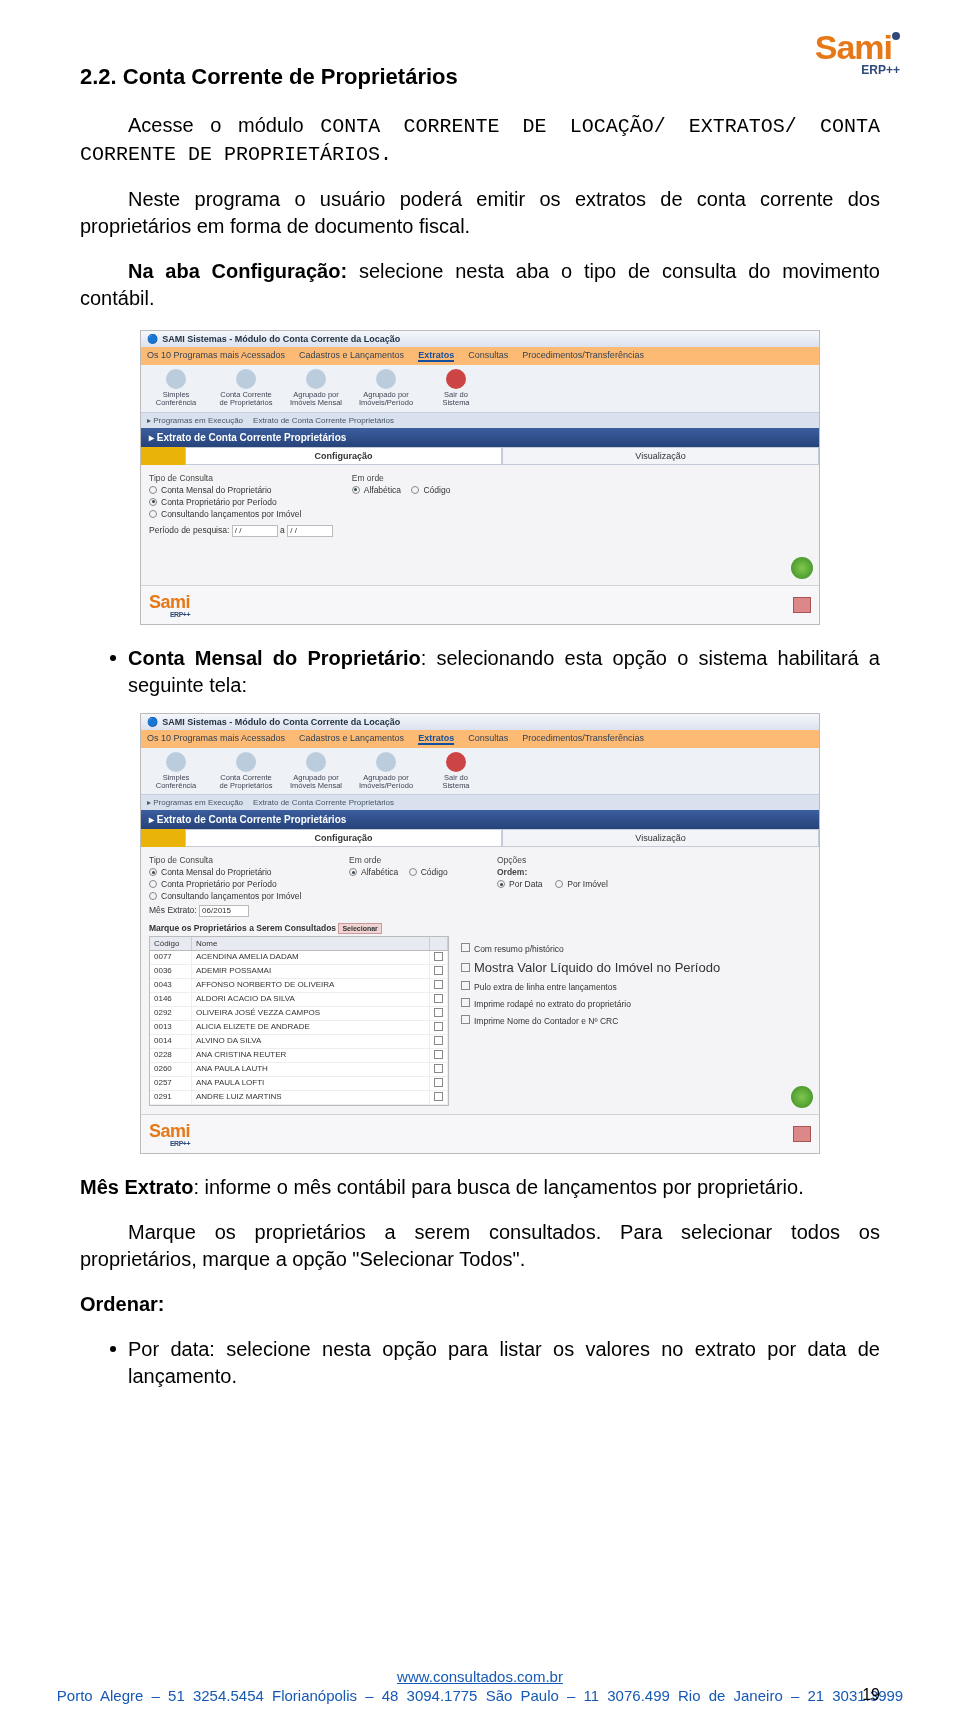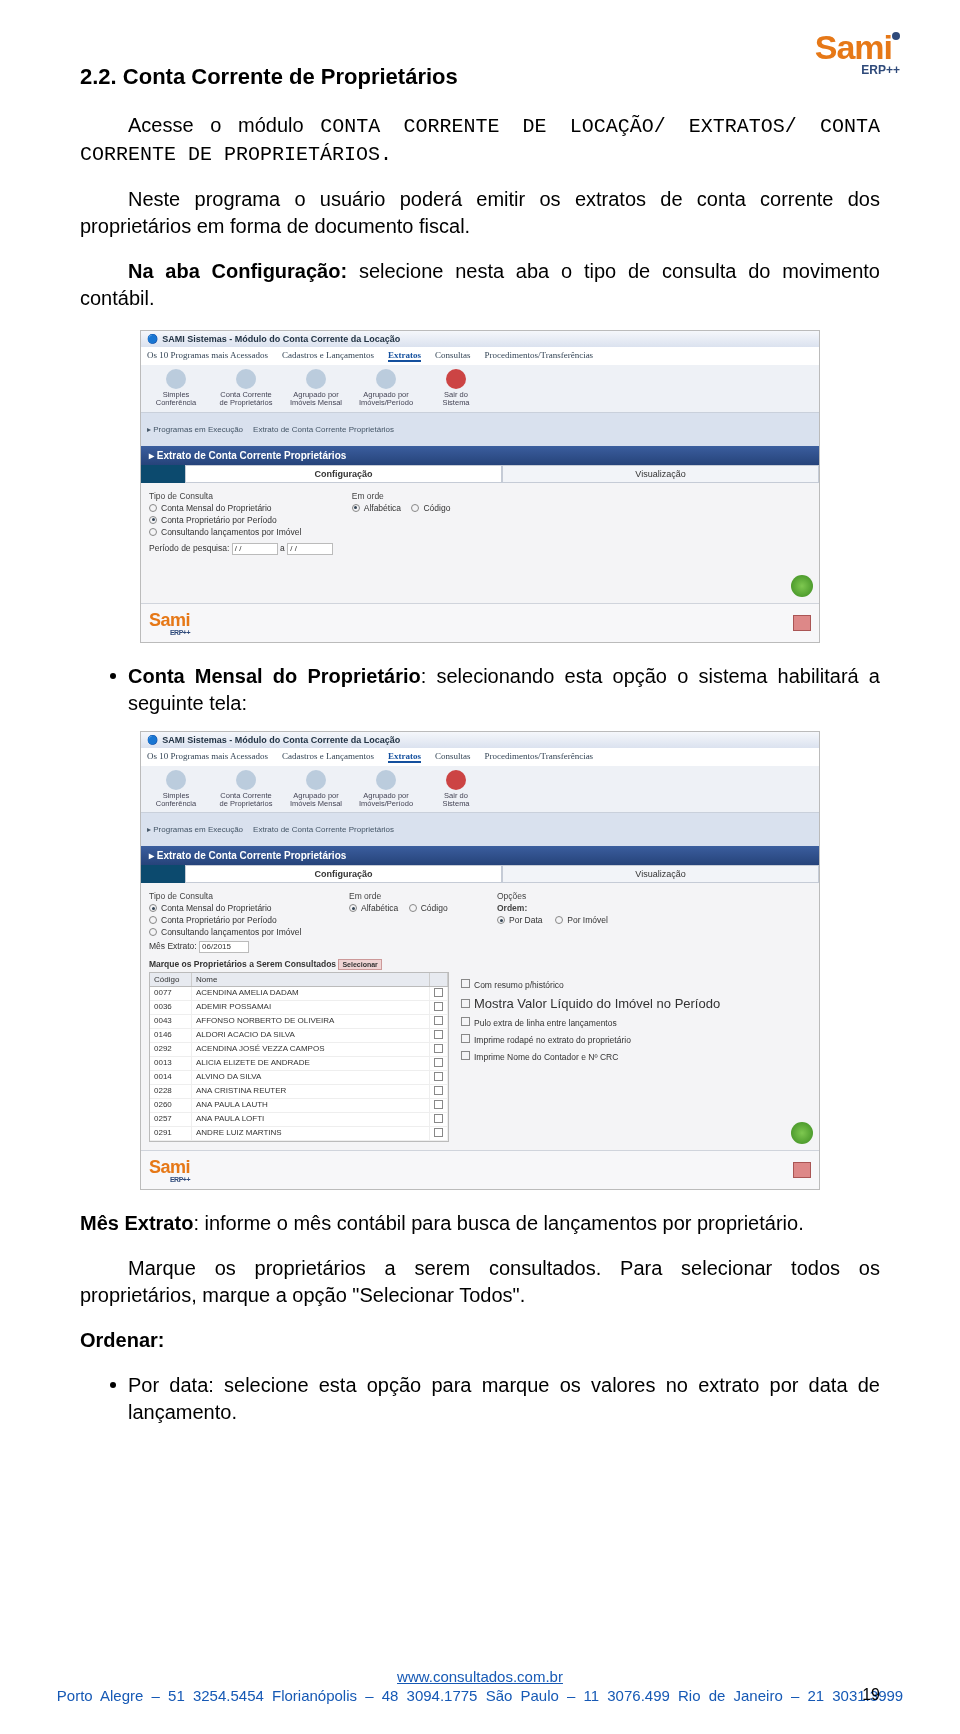--- a/index.html
+++ b/index.html
@@ -27,29 +27,29 @@
   .indent { text-indent: 48px; }
   .screenshot {
     width: 680px;
     margin: 10px auto 20px auto;
     border: 1px solid #bbb;
     background: #e8e8ec;
     font-size: 9px;
     color: #333;
   }
   .scr-titlebar { background: linear-gradient(#f5f7fb,#dbe2ef); padding:3px 6px; color:#234; font-weight:bold; display:flex; align-items:center; gap:4px;}
-  .scr-menubar { background: #ffffff; padding:3px 6px; display:flex; gap:14px; color:#345;font-family:Liberation Serif, serif;}
+  .scr-menubar { background: #fdba74; padding:3px 6px; display:flex; gap:14px; color:#345;}
   .scr-menubar .active { color:#14509e; font-weight:bold; border-bottom:2px solid #14509e;}
   .scr-toolbar { background:#eef1f6; padding:4px 6px; display:flex; gap:12px; border-bottom:1px solid #c9d0db; align-items:flex-end;}
   .tb-btn { display:flex; flex-direction:column; align-items:center; width:58px; text-align:center; font-size:7.5px; color:#445; line-height:1.1;justify-content:center;}
   .tb-btn .ic { width:20px; height:20px; border-radius:50%; background:#bcd; margin-bottom:2px;}
   .tb-btn.exit .ic { background:#c44;}
-  .scr-tabs { background:#d9e1ee; padding:12px 6px; display:flex; gap:10px; font-size:8px; color:#456;}
+  .scr-tabs { background:#d9e1ee; padding:3px 6px; display:flex; gap:10px; font-size:8px; color:#456;}
   .scr-panel-title { background:linear-gradient(#3b5e9e,#26437a); color:#fff; padding:4px 8px; font-weight:bold; font-size:10px;}
-  .scr-subtabs { display:flex; background:#0c4a6e;padding-left:44px;}
+  .scr-subtabs { display:flex; background:#eab308;padding-left:44px;}
   .scr-subtabs .st { flex:1; text-align:center; padding:3px; font-size:9px; border:1px solid #c5cbd6; background:#f2f4f8;}
   .scr-subtabs .st.sel { background:#fff; font-weight:bold;}
   .scr-body { background:#f4f4f6; padding:8px; min-height:120px; position:relative;}
   .fieldset-label { font-size:8.5px; color:#444; margin-bottom:2px;}
   .radio-col { display:inline-block; vertical-align:top; margin-right:16px;}
   .radio-row { font-size:8.5px; margin:2px 0; display:flex; align-items:center; gap:4px;}
   .radio-row .r { width:8px; height:8px; border:1px solid #888; border-radius:50%; display:inline-block; position:relative;}
   .radio-row .r.sel::after{content:"";position:absolute;inset:1.5px;background:#345;border-radius:50%;}
   .chk { width:9px; height:9px; border:1px solid #888; display:inline-block; margin-right:4px;}
   .scr-footer { background:#f7f7f9; border-top:1px solid #d0d4dc; padding:6px 8px; display:flex; justify-content:space-between; align-items:center;}
@@ -291,21 +291,21 @@
                 <div class="col-name">AFFONSO NORBERTO DE OLIVEIRA</div>
                 <div class="col-c"><span class="chk"></span></div>
               </div>
               <div class="row">
                 <div class="col-code">0146</div>
                 <div class="col-name">ALDORI ACACIO DA SILVA</div>
                 <div class="col-c"><span class="chk"></span></div>
               </div>
               <div class="row">
                 <div class="col-code">0292</div>
-                <div class="col-name">ACENDINA JOSÉ VEZZA CAMPOS</div>
+                <div class="col-name">OLIVEIRA JOSÉ VEZZA CAMPOS</div>
                 <div class="col-c"><span class="chk"></span></div>
               </div>
               <div class="row">
                 <div class="col-code">0013</div>
                 <div class="col-name">ALICIA ELIZETE DE ANDRADE</div>
                 <div class="col-c"><span class="chk"></span></div>
               </div>
               <div class="row">
                 <div class="col-code">0014</div>
                 <div class="col-name">ALVINO DA SILVA</div>
@@ -355,20 +355,20 @@
 <p>
   <b>Mês Extrato</b><span>: informe o mês contábil para busca de lançamentos por proprietário.</span>
 </p>
 
 <p class="indent">Marque os proprietários a serem consultados. Para selecionar todos os proprietários, marque a opção "Selecionar Todos".</p>
 
 <p><b>Ordenar:</b></p>
 
 <div class="bullet">
   <div class="dot"></div>
-  <p>Por data: selecione esta opção para marque os valores no extrato por data de lançamento.</p>
+  <p>Por data: selecione nesta opção para listar os valores no extrato por data de lançamento.</p>
 </div>
 
 <div class="footer">
   <a>www.consultados.com.br</a>
   <div class="line2">Porto Alegre – 51 3254.5454      Florianópolis – 48 3094.1775      São Paulo – 11 3076.499      Rio de Janeiro – 21 3031.3999</div>
 </div>
 <div class="page-num">19</div>
 
 </body></html>

